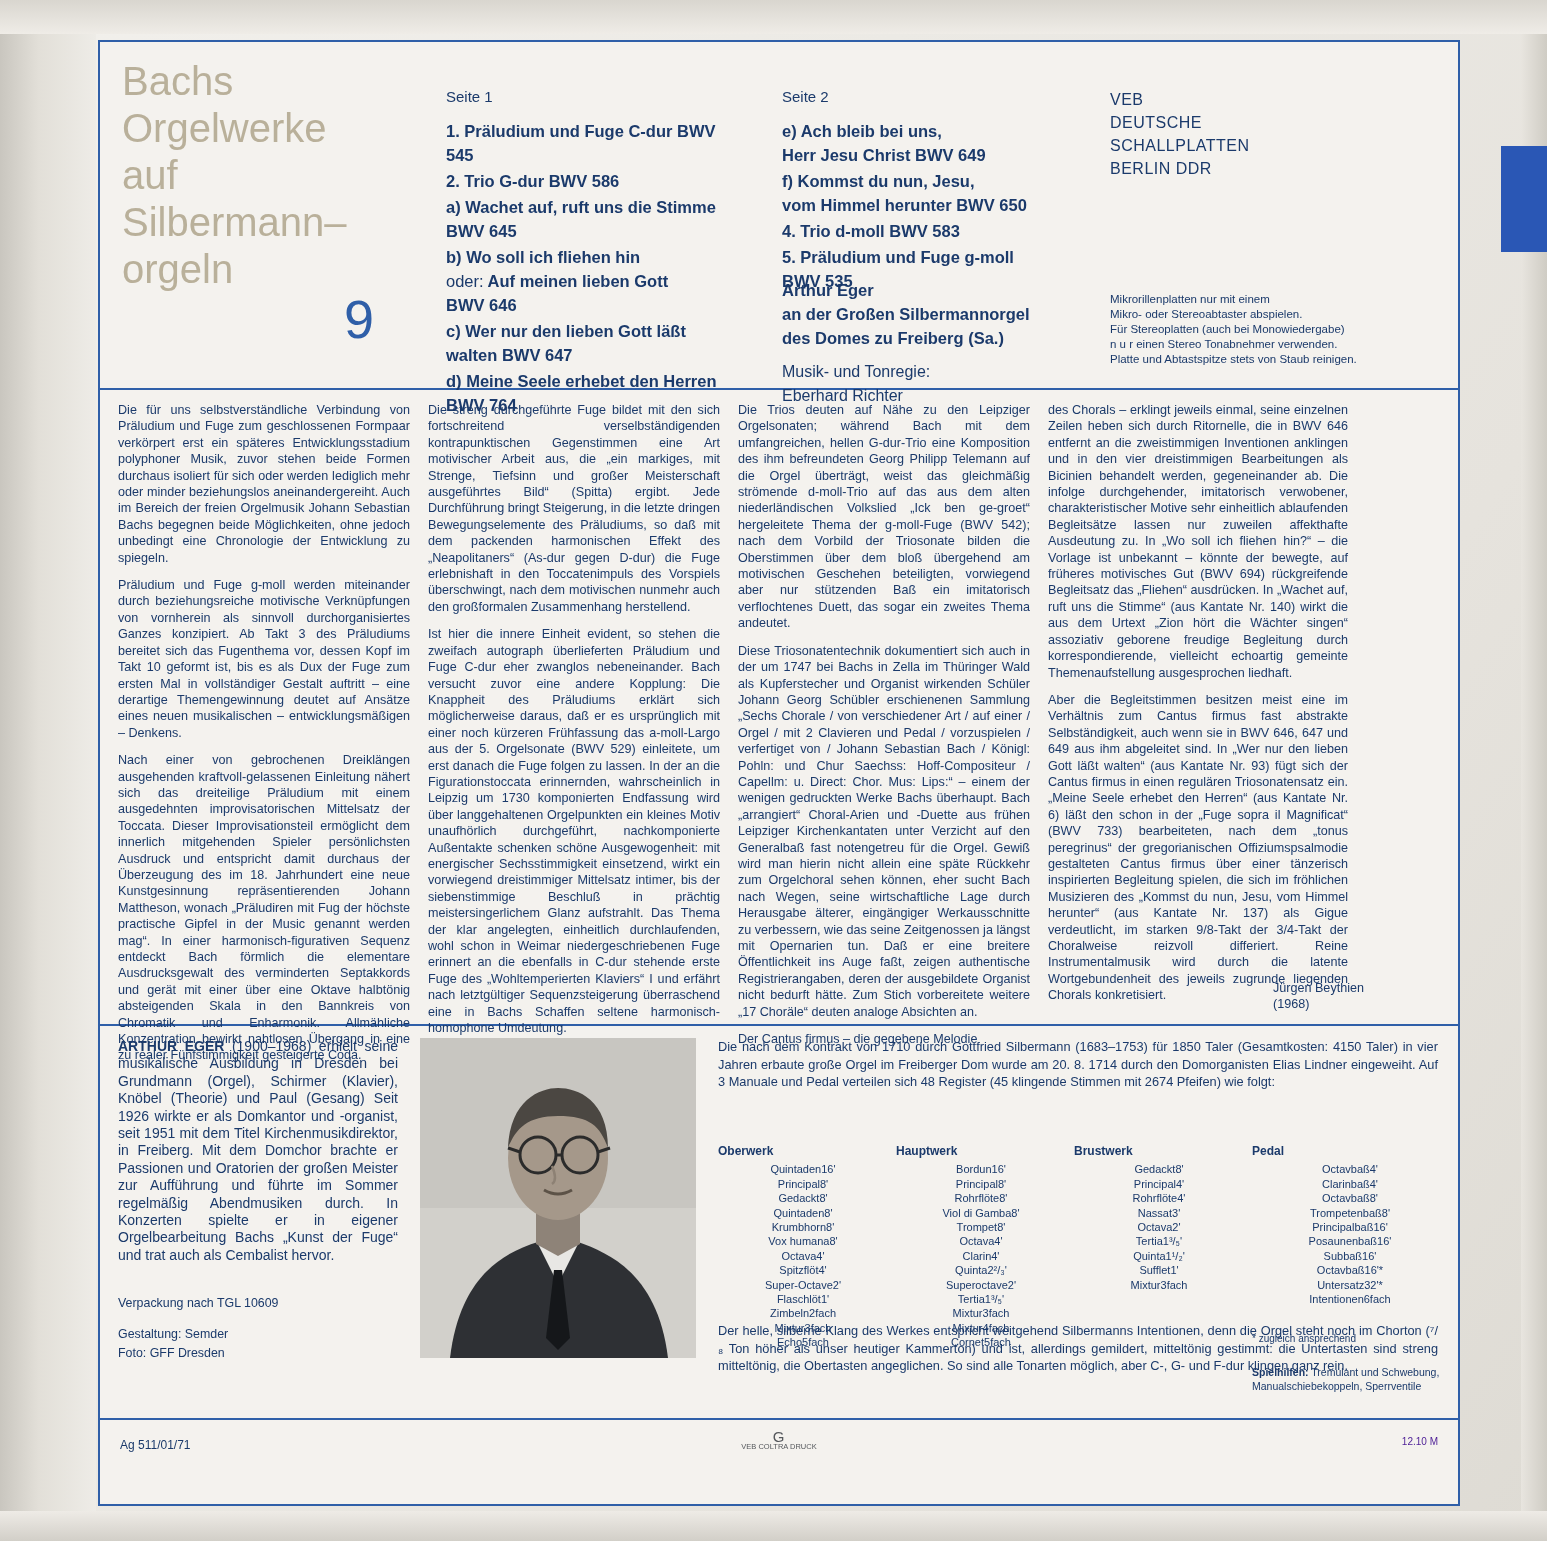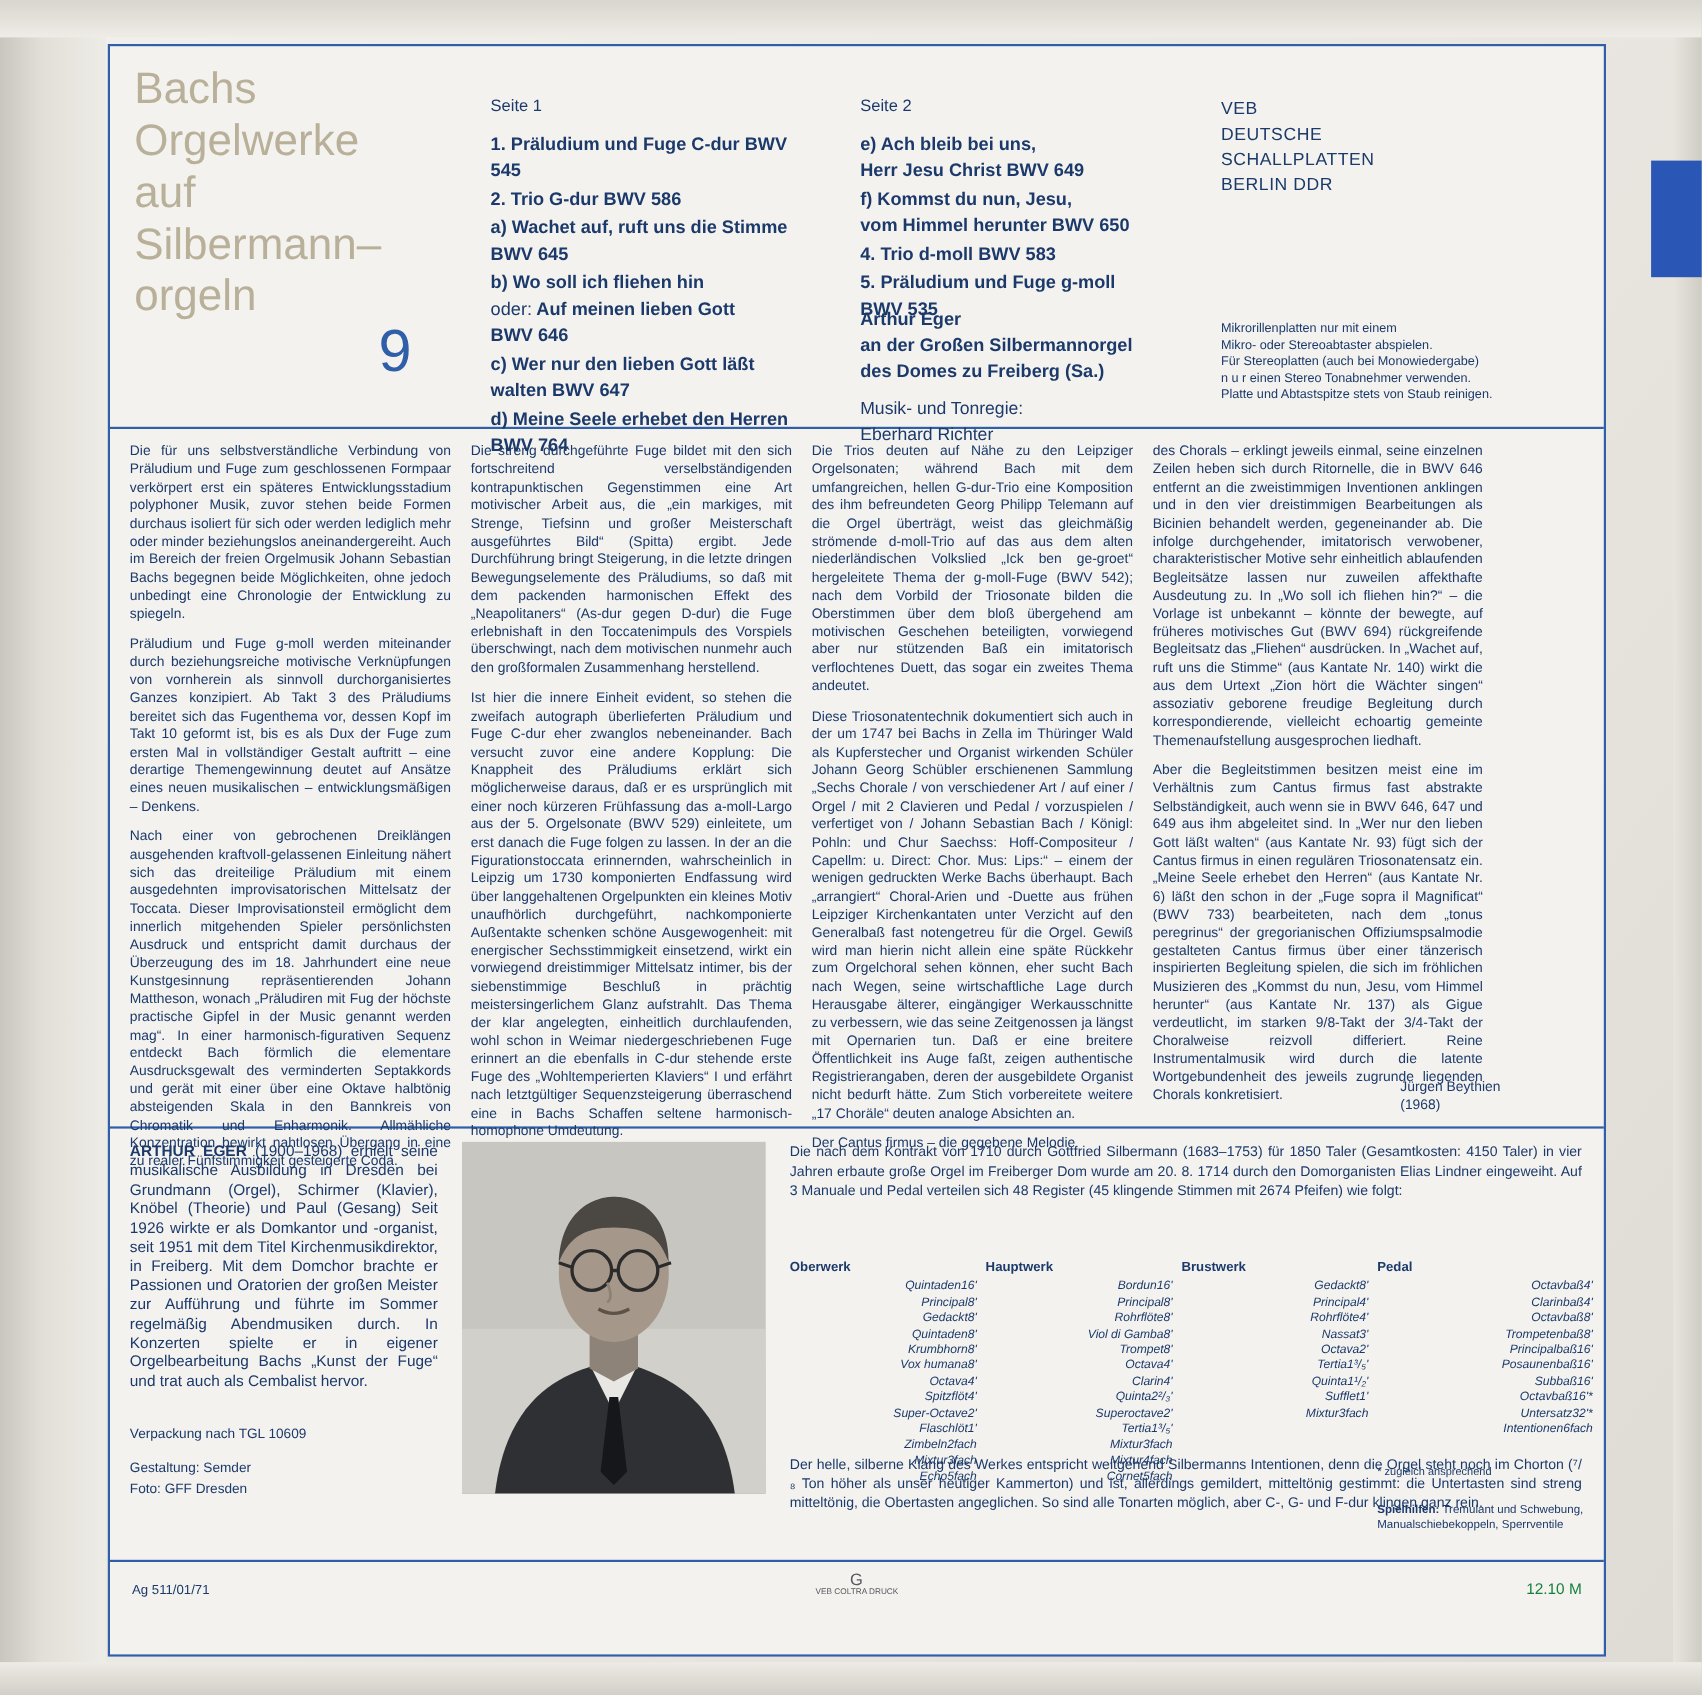--- a/index.html
+++ b/index.html
@@ -73,28 +73,28 @@
   .photo{
     position:absolute;left:322px;top:12px;width:276px;height:320px;
     background:linear-gradient(180deg,#cfcdc8 0%,#b9b7b2 100%);
     overflow:hidden;
   }
   .photo svg{display:block}
   .organ{position:absolute;left:620px;top:12px;width:720px;font-size:12.8px;line-height:17.6px;text-align:justify;}
   .regs{position:absolute;left:620px;top:118px;width:730px;}
   .regcol{position:absolute;top:0;width:170px;font-size:11px;line-height:14.4px;}
   .regcol .h{font-weight:bold;font-size:12px;margin-bottom:4px;}
-  .regcol .row{display:flex;justify-content:flex-end;font-style:italic;}
+  .regcol .row{display:flex;justify-content:center;}
   .rc1{left:0}.rc2{left:178px}.rc3{left:356px}.rc4{left:534px;width:196px}
   .foot-note{position:absolute;left:534px;top:188px;width:200px;font-size:10px;line-height:13px;}
   .spiel{position:absolute;left:534px;top:222px;width:200px;font-size:10.5px;line-height:13.5px;}
   .organ2{position:absolute;left:620px;top:296px;width:720px;font-size:12.8px;line-height:17.6px;text-align:justify;}
 
   .catno{position:absolute;left:22px;top:1398px;font-size:12px;color:#1b3a6b;}
-  .price{position:absolute;right:22px;top:1396px;font-size:14px;color:#15803d;}
+  .price{position:absolute;right:22px;top:1396px;font-size:10px;color:#4c1d95;}
   .centerlogo{position:absolute;left:50%;top:1392px;transform:translateX(-50%);text-align:center;font-size:7.5px;line-height:10px;color:#55585c;}
   .centerlogo .g{font-size:15px;display:block;letter-spacing:1px;}
 </style>
 </head>
 <body>
 
 <div class="sleeve">
   <div class="edge-left"></div>
   <div class="edge-right"></div>
   <div class="edge-top"></div>

